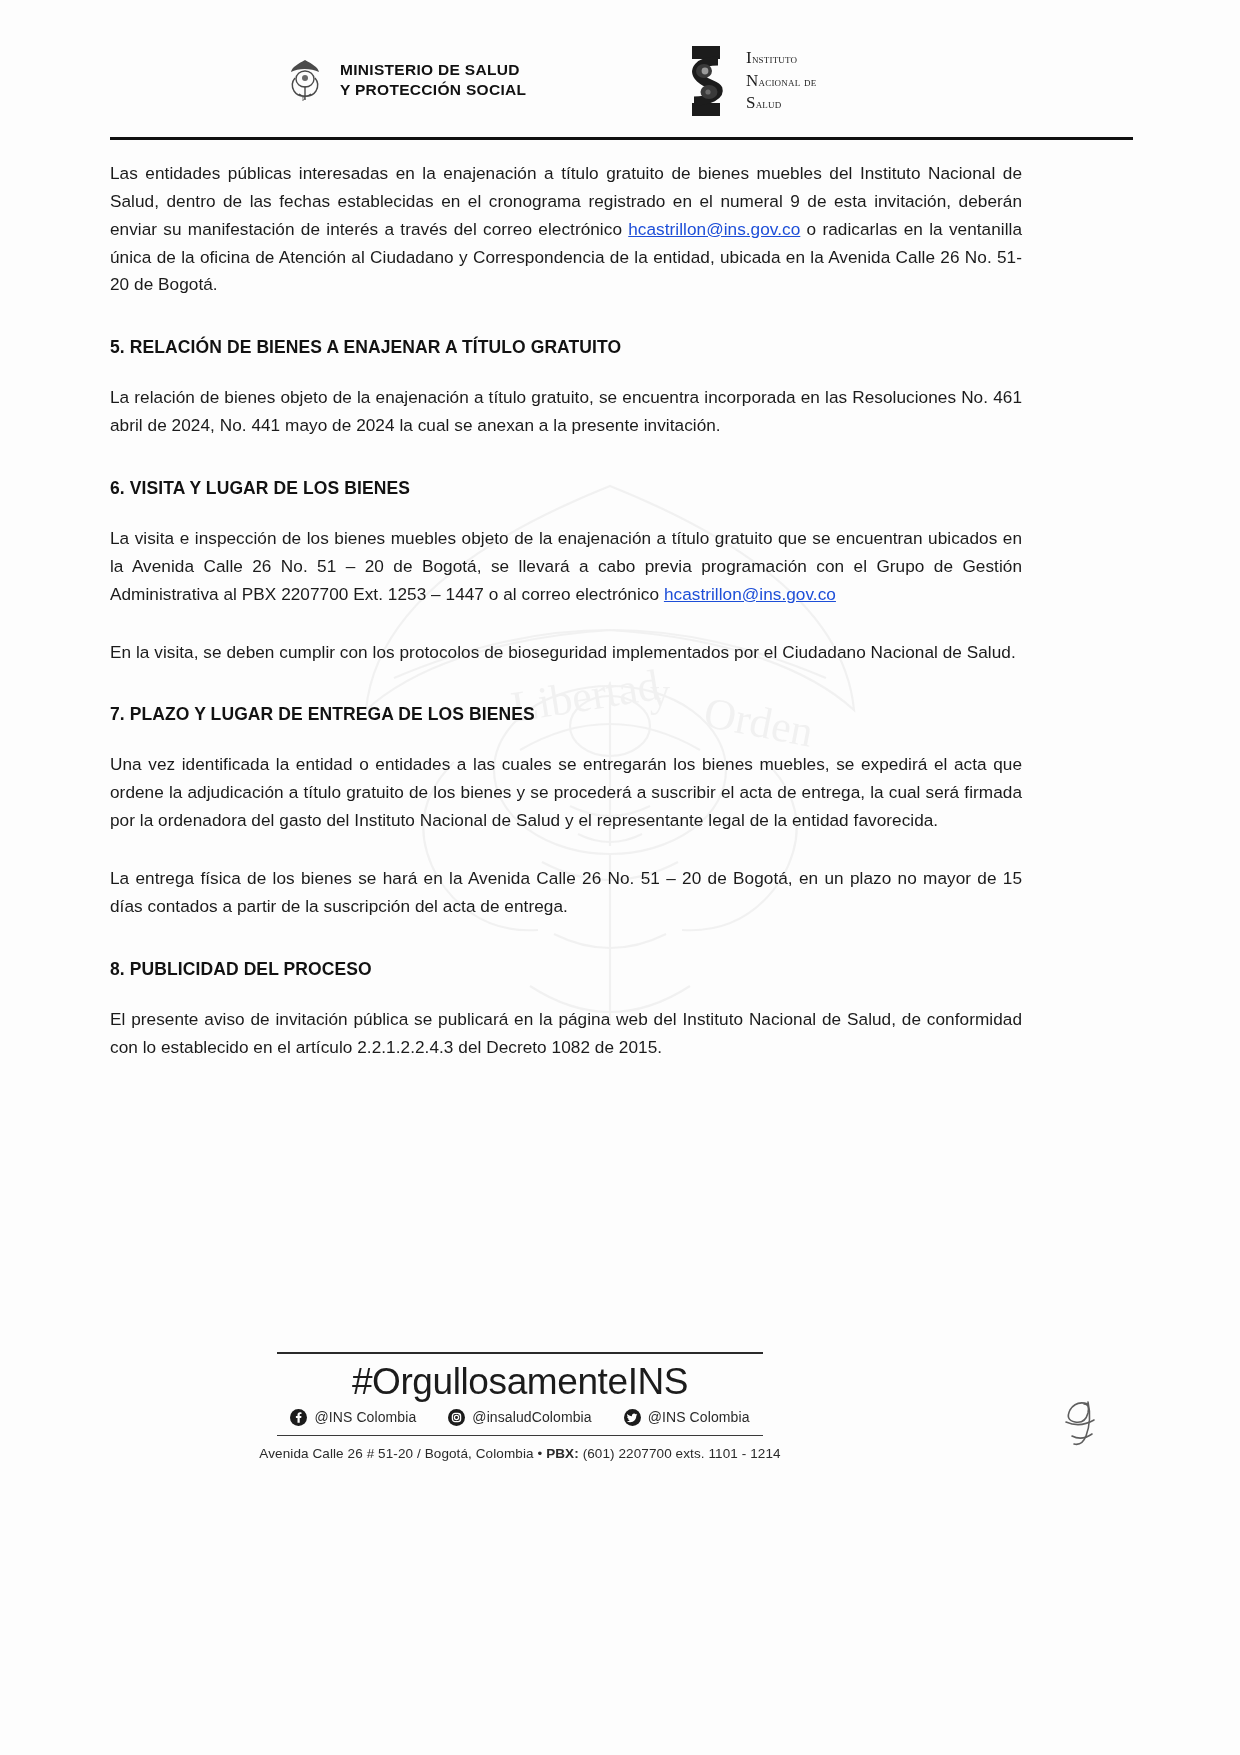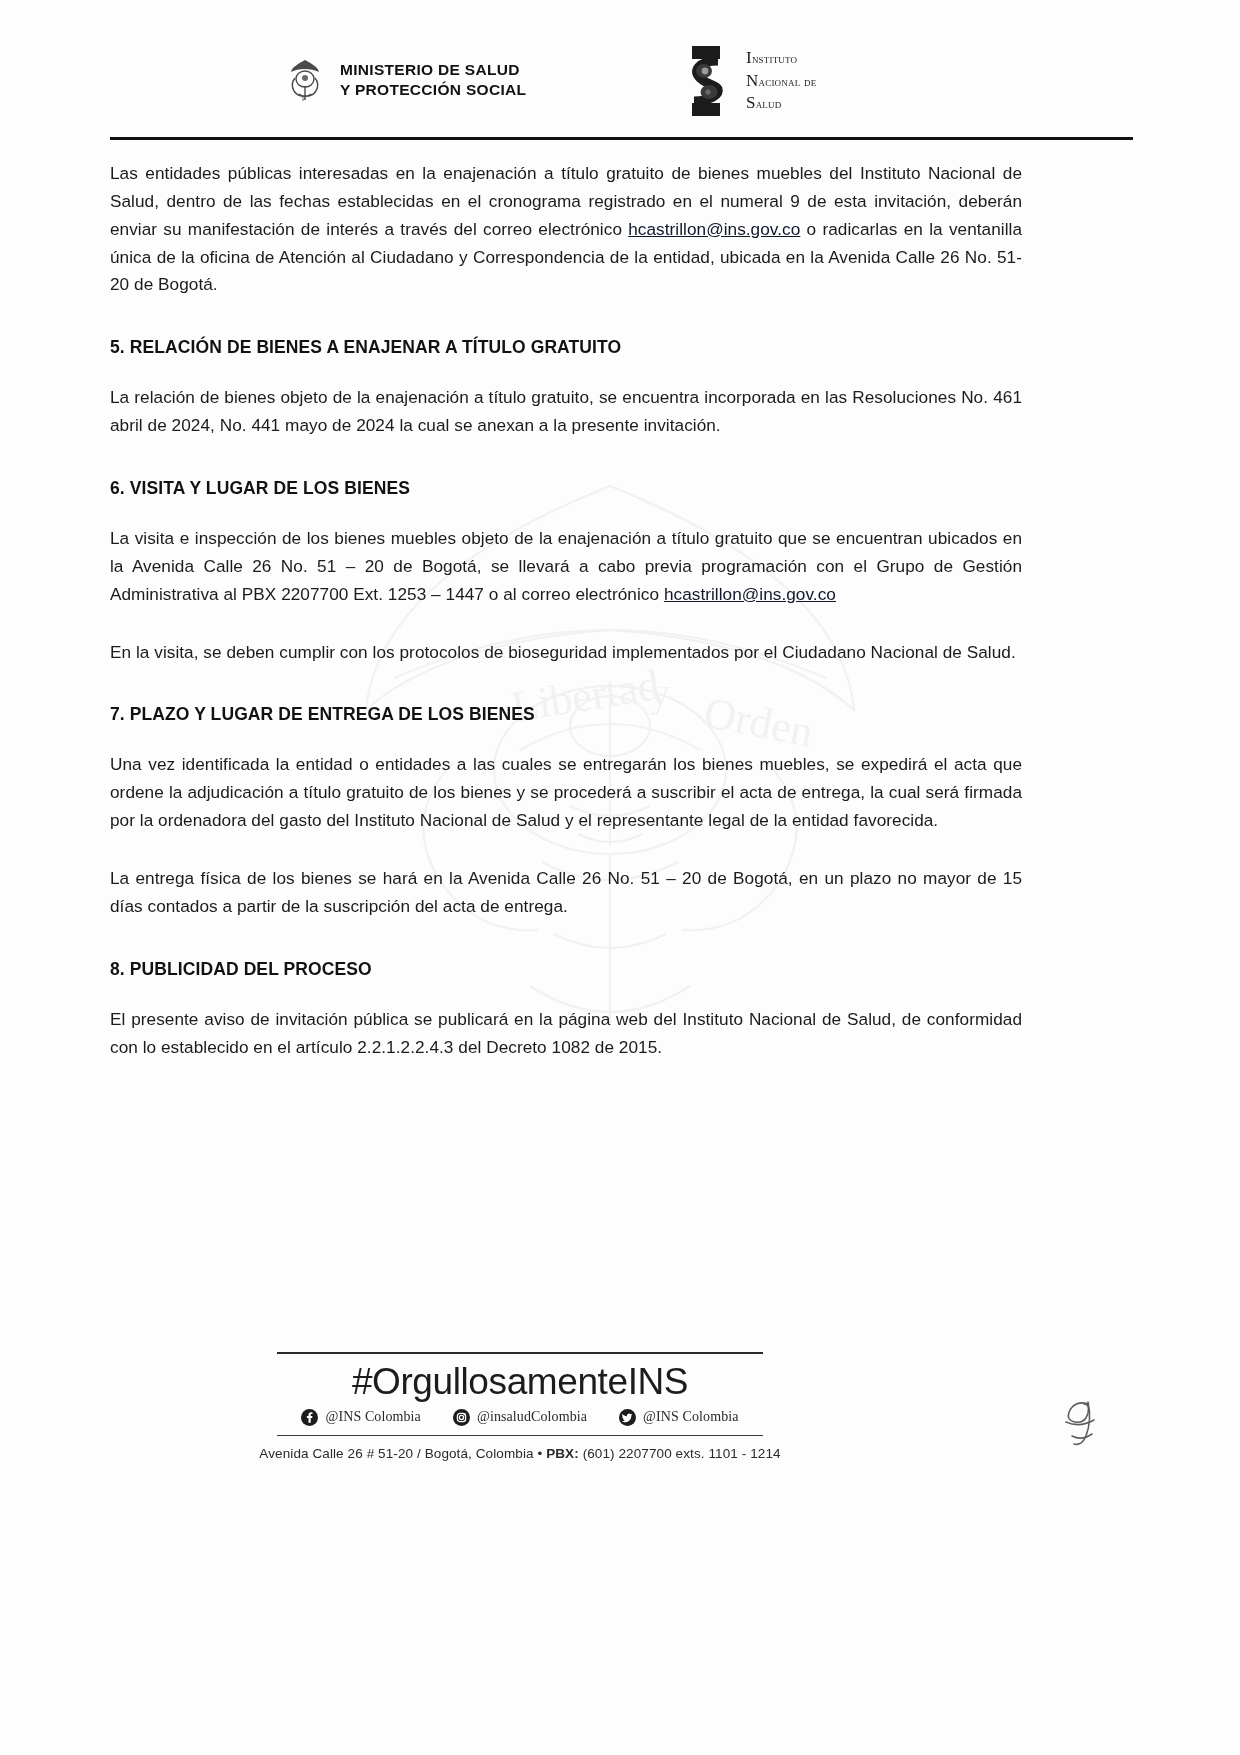--- a/index.html
+++ b/index.html
@@ -111,21 +111,21 @@
     font-size: 17.2px;
     line-height: 1.62;
     margin: 0 0 30px 0;
     text-align: justify;
     color: #1b1b1b;
     letter-spacing: 0.05px;
   }
   p.body-text:last-child { margin-bottom: 0; }
   .email-link {
     text-decoration: underline;
-    color: #0f172a;
+    color: #1d4ed8;
   }
 
   
   .footer {
     position: absolute;
     left: 0;
     top: 1352px;
     width: 1040px;
     z-index: 2;
     text-align: center;
@@ -151,21 +151,20 @@
     gap: 32px;
     margin-bottom: 9px;
   }
   .social {
     display: flex;
     align-items: center;
     gap: 7px;
     font-size: 14px;
     color: #2a2a2a;
     letter-spacing: 0.1px;
-    font-family: Liberation Serif, serif;
   }
   .social svg { display: block; }
   .footer-rule-bottom {
     width: 486px;
     height: 1.5px;
     background: #3a3a3a;
     margin: 0 auto 10px auto;
   }
   .address {
     font-size: 13.5px;

